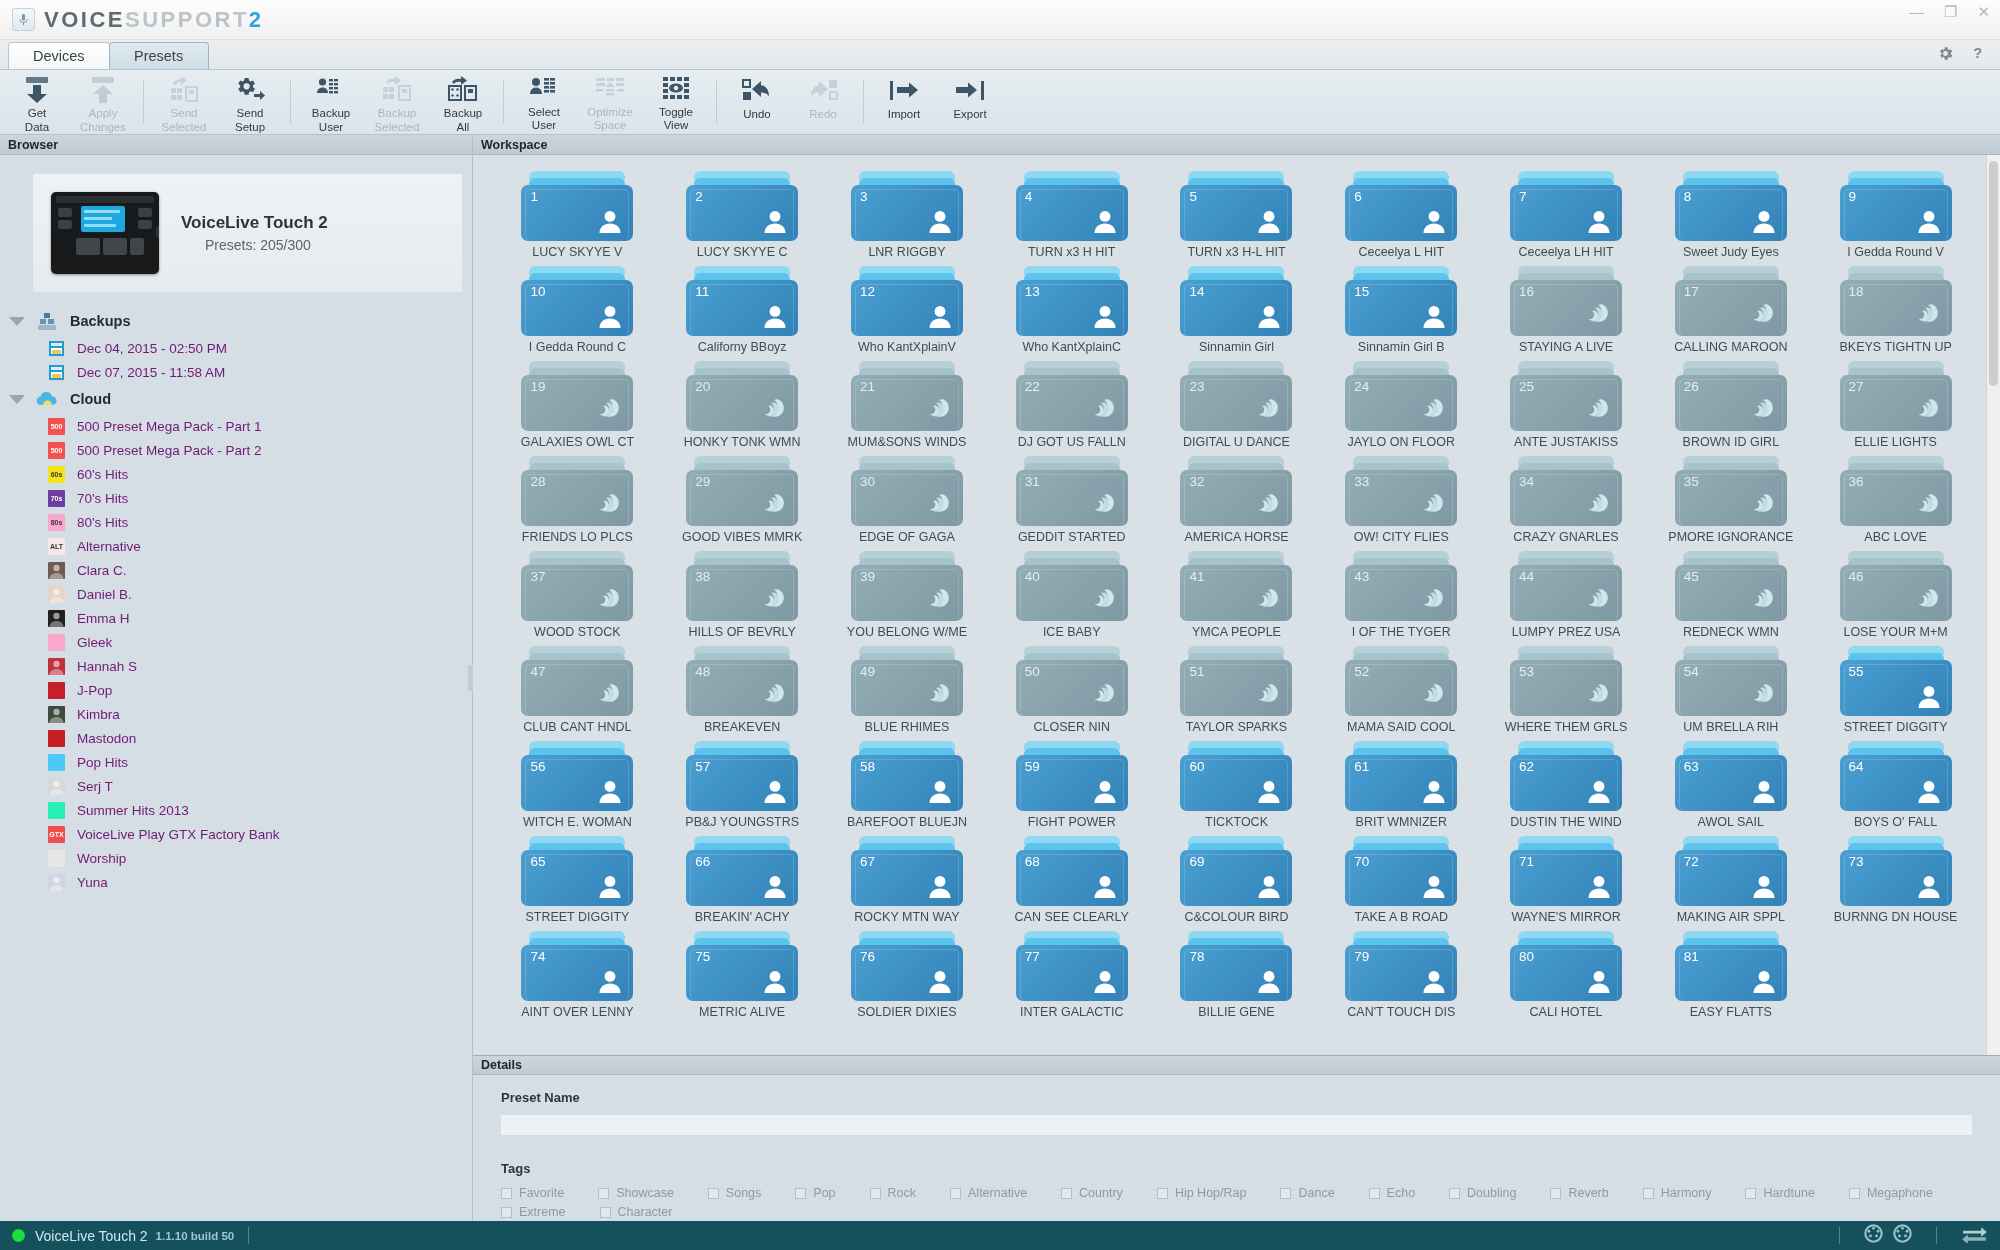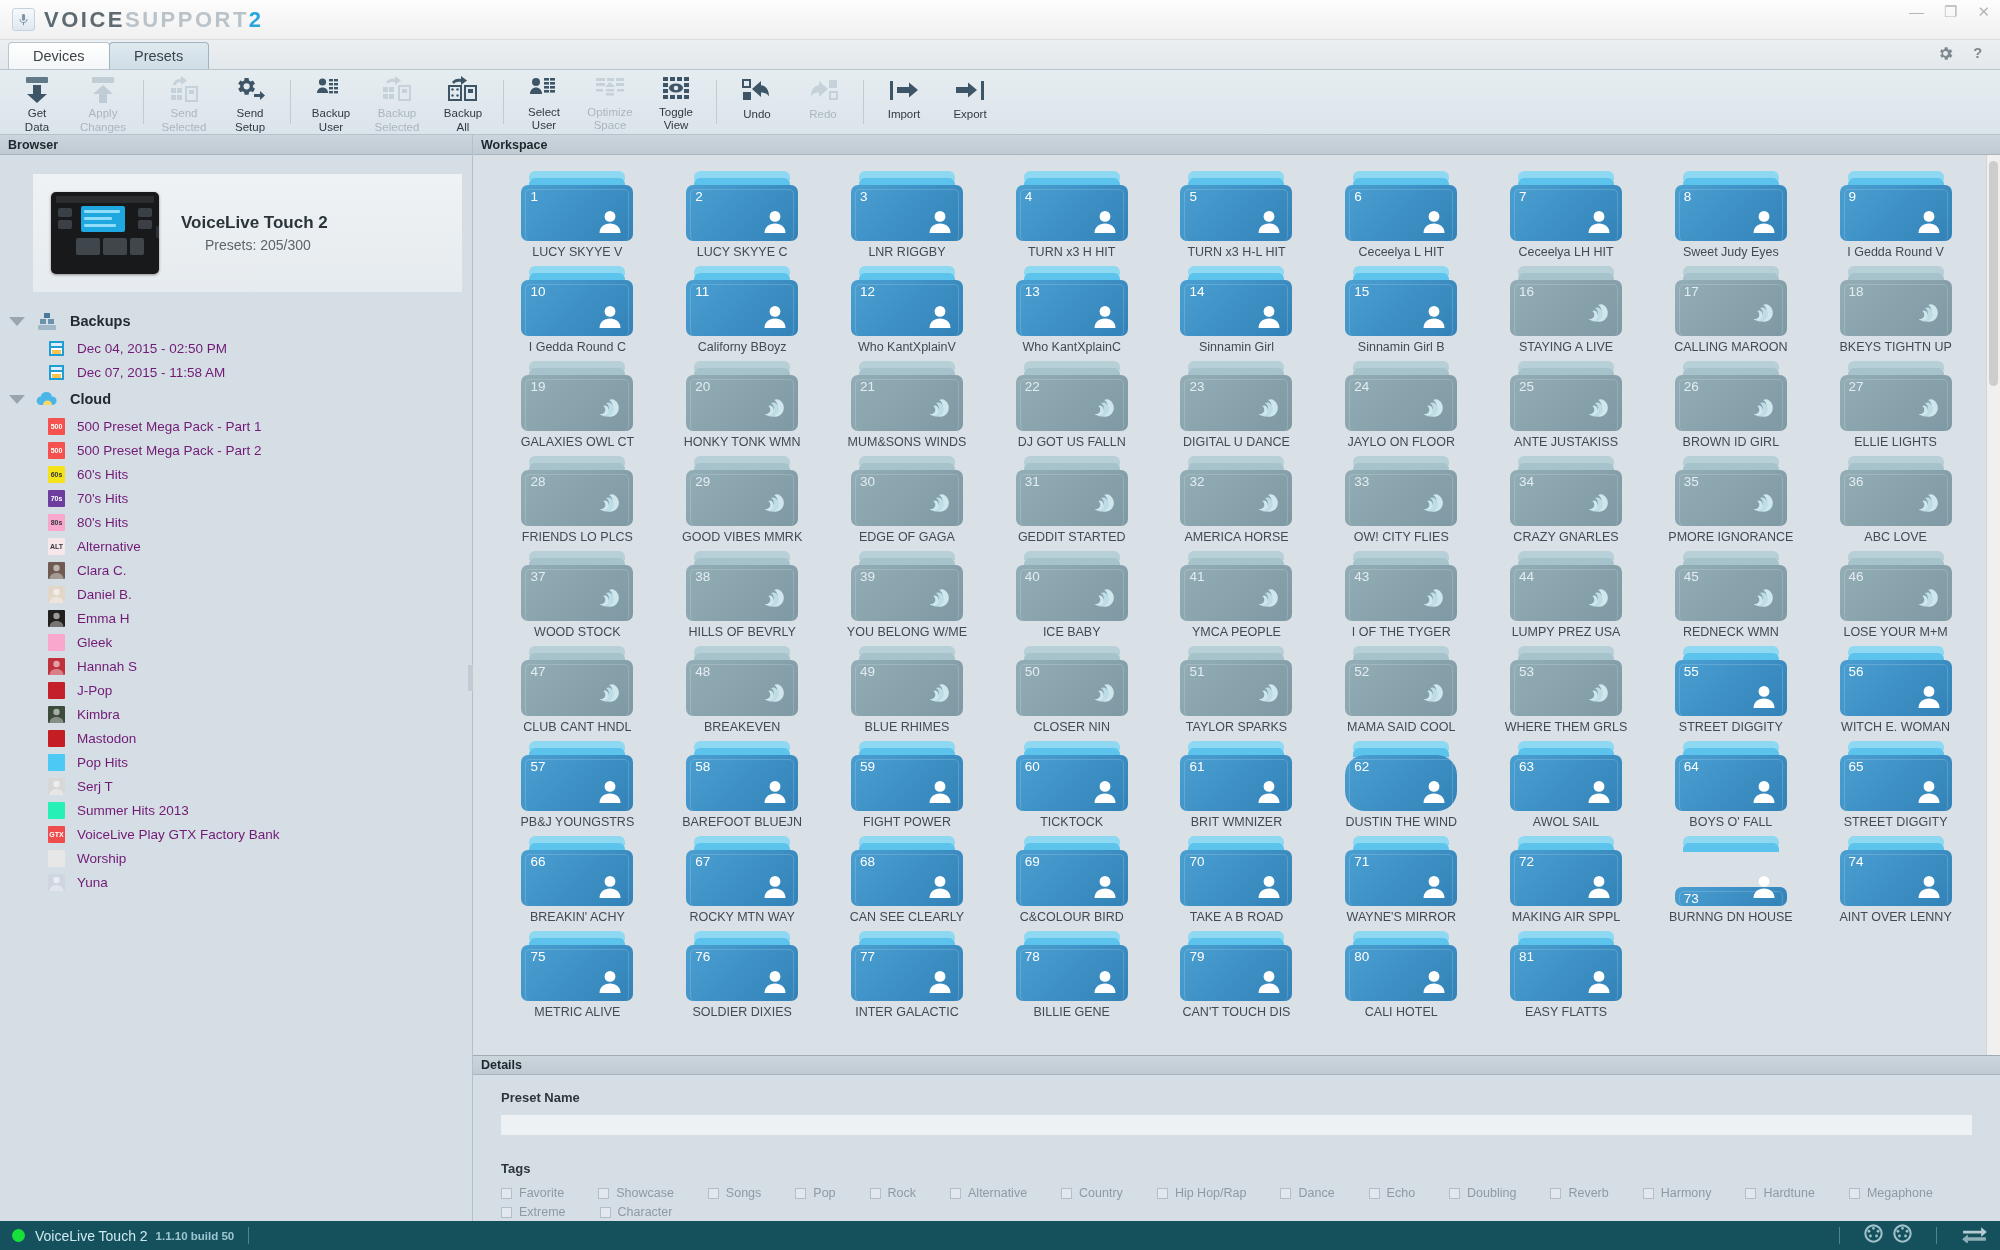--- a/index.html
+++ b/index.html
@@ -1488,20 +1488,35 @@
                   <span class="card-ic"><svg width="27" height="26" viewBox="0 0 27 26">
                       <path d="M17.5 2.5c4.5 2 6.6 7.3 4.6 11.9-2 4.6-7.3 6.7-11.9 4.7-1.2-.5-2.2-1.3-3-2.2 3.6 1 7.4-.8 8.9-4.3 1.5-3.5.2-7.5-3-9.5a7 7 0 014.4-.6z" fill="#cfe6ec"></path>
                       <path d="M13.5 5.5c3.6 1.6 5.3 5.9 3.7 9.6-1.6 3.7-5.9 5.4-9.6 3.8a7 7 0 01-2.4-1.8c2.9.8 6-.6 7.2-3.4 1.2-2.9.2-6-2.5-7.7a5.6 5.6 0 013.6-.5z" fill="#bcdde5"></path>
                       <path d="M9.7 8.6c2.6 1.2 3.8 4.2 2.7 6.9-1.2 2.6-4.2 3.8-6.9 2.7a5 5 0 01-1.7-1.3c2.1.6 4.3-.5 5.2-2.4.8-2.1.1-4.3-1.8-5.5a4 4 0 012.5-.4z" fill="#cfe6ec"></path>
                     </svg></span>
                 </div>
               </div>
               <div class="label">WHERE THEM GRLS</div>
             </div>
             <div class="cell">
+              <div class="card gray">
+                <div class="stack-l2" style="background: rgb(183, 207, 214);"></div>
+                <div class="stack-l1" style="background: rgb(166, 195, 203);"></div>
+                <div class="card-main" style="background: linear-gradient(135deg, rgb(147, 173, 182), rgb(126, 153, 163));">
+                  <span class="card-num">54</span>
+                  <span class="card-ic"><svg width="27" height="26" viewBox="0 0 27 26">
+                      <path d="M17.5 2.5c4.5 2 6.6 7.3 4.6 11.9-2 4.6-7.3 6.7-11.9 4.7-1.2-.5-2.2-1.3-3-2.2 3.6 1 7.4-.8 8.9-4.3 1.5-3.5.2-7.5-3-9.5a7 7 0 014.4-.6z" fill="#cfe6ec"></path>
+                      <path d="M13.5 5.5c3.6 1.6 5.3 5.9 3.7 9.6-1.6 3.7-5.9 5.4-9.6 3.8a7 7 0 01-2.4-1.8c2.9.8 6-.6 7.2-3.4 1.2-2.9.2-6-2.5-7.7a5.6 5.6 0 013.6-.5z" fill="#bcdde5"></path>
+                      <path d="M9.7 8.6c2.6 1.2 3.8 4.2 2.7 6.9-1.2 2.6-4.2 3.8-6.9 2.7a5 5 0 01-1.7-1.3c2.1.6 4.3-.5 5.2-2.4.8-2.1.1-4.3-1.8-5.5a4 4 0 012.5-.4z" fill="#cfe6ec"></path>
+                    </svg></span>
+                </div>
+              </div>
+              <div class="label">UM BRELLA RIH</div>
+            </div>
+            <div class="cell">
               <div class="card">
                 <div class="stack-l2" style="background: rgb(143, 216, 242);"></div>
                 <div class="stack-l1" style="background: rgb(92, 195, 236);"></div>
                 <div class="card-main" style="background: linear-gradient(135deg, rgb(74, 159, 209), rgb(50, 130, 184));">
                   <span class="card-num">55</span>
                   <span class="card-ic"><svg width="26" height="24" viewBox="0 0 26 24">
                       <circle cx="13" cy="7.4" r="5.4" fill="#ffffff"></circle>
                       <path d="M2.5 24c0-6 4.6-9.6 10.5-9.6S23.5 18 23.5 24z" fill="#ffffff"></path>
                     </svg></span>
                 </div>
@@ -1589,21 +1604,21 @@
                       <path d="M2.5 24c0-6 4.6-9.6 10.5-9.6S23.5 18 23.5 24z" fill="#ffffff"></path>
                     </svg></span>
                 </div>
               </div>
               <div class="label">BRIT WMNIZER</div>
             </div>
             <div class="cell">
               <div class="card">
                 <div class="stack-l2" style="background: rgb(143, 216, 242);"></div>
                 <div class="stack-l1" style="background: rgb(92, 195, 236);"></div>
-                <div class="card-main" style="background: linear-gradient(135deg, rgb(74, 159, 209), rgb(50, 130, 184)); border-radius: 20px;">
+                <div class="card-main" style="background: linear-gradient(135deg, rgb(74, 159, 209), rgb(50, 130, 184));">
                   <span class="card-num">62</span>
                   <span class="card-ic"><svg width="26" height="24" viewBox="0 0 26 24">
                       <circle cx="13" cy="7.4" r="5.4" fill="#ffffff"></circle>
                       <path d="M2.5 24c0-6 4.6-9.6 10.5-9.6S23.5 18 23.5 24z" fill="#ffffff"></path>
                     </svg></span>
                 </div>
               </div>
               <div class="label">DUSTIN THE WIND</div>
             </div>
             <div class="cell">
@@ -1743,21 +1758,21 @@
                       <path d="M2.5 24c0-6 4.6-9.6 10.5-9.6S23.5 18 23.5 24z" fill="#ffffff"></path>
                     </svg></span>
                 </div>
               </div>
               <div class="label">MAKING AIR SPPL</div>
             </div>
             <div class="cell">
               <div class="card">
                 <div class="stack-l2" style="background: rgb(143, 216, 242);"></div>
                 <div class="stack-l1" style="background: rgb(92, 195, 236);"></div>
-                <div class="card-main" style="background: linear-gradient(135deg, rgb(74, 159, 209), rgb(50, 130, 184)); margin-top: 37px;">
+                <div class="card-main" style="background: linear-gradient(135deg, rgb(74, 159, 209), rgb(50, 130, 184));">
                   <span class="card-num">73</span>
                   <span class="card-ic"><svg width="26" height="24" viewBox="0 0 26 24">
                       <circle cx="13" cy="7.4" r="5.4" fill="#ffffff"></circle>
                       <path d="M2.5 24c0-6 4.6-9.6 10.5-9.6S23.5 18 23.5 24z" fill="#ffffff"></path>
                     </svg></span>
                 </div>
               </div>
               <div class="label">BURNNG DN HOUSE</div>
             </div>
             <div class="cell">

